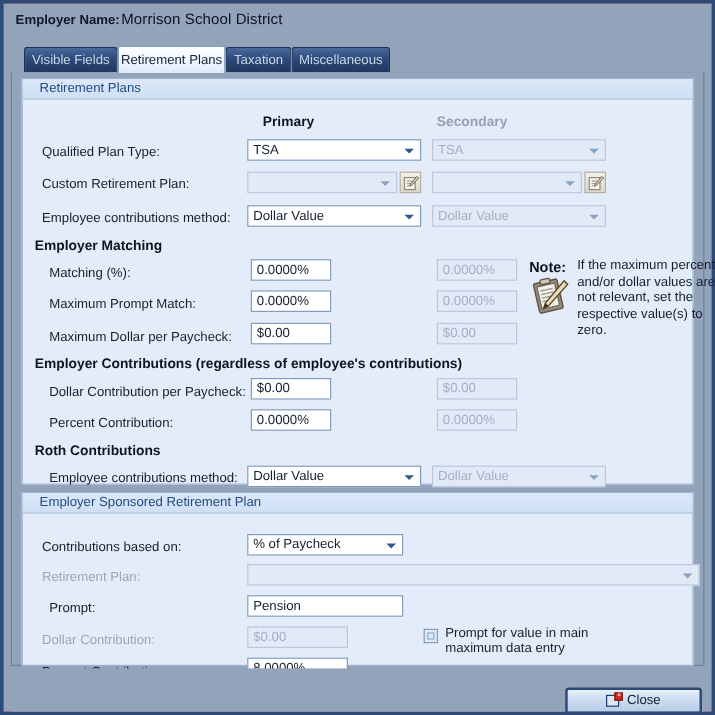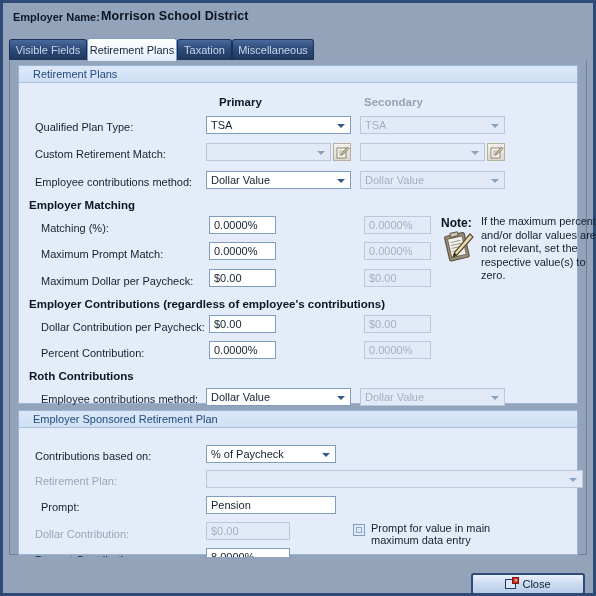--- a/index.html
+++ b/index.html
@@ -30,27 +30,27 @@
   
   #header {
     position:absolute; left:10px; top:5px; right:10px; height:22px;
   }
   .hdr-label {
     position:absolute; left:0; top:3px;
     font-size:11px; font-weight:bold; color:#101828;
   }
   .hdr-value {
     position:absolute; left:88px; top:1px;
-    font-size:12.5px; font-weight:bold; color:#0b1320;
+    font-size:12.5px; font-weight:normal; color:#0b1320;
     letter-spacing:.1px;
   }
 
   
   #tabstrip {
-    position:absolute; left:6px; top:36px; right:6px; height:21px;padding-left:27px;
+    position:absolute; left:17px; top:36px; right:6px; height:21px;padding-left:27px;
   }
   .tab {
     position:absolute; top:0; height:21px;
     display:flex; align-items:center; justify-content:center;
     padding:0 8px;
     font-size:11px;
     color:#c9d6e6;
     background:linear-gradient(180deg,#4a6a9c 0%, #2d4a7a 45%, #20375d 100%);
     border:1px solid #1b3158;
     border-bottom:none;
@@ -230,21 +230,21 @@
           <div class="lbl" style="left:16px; top:37px;">Qualified Plan Type:</div>
           <div class="field combo" style="left:187px; top:33px; width:145px;">
             <span>TSA</span>
             <span class="arrow"></span>
           </div>
           <div class="field combo dis" style="left:341px; top:33px; width:145px;">
             <span>TSA</span>
             <span class="arrow"></span>
           </div>
 
-          <div class="lbl" style="left:16px; top:64px;">Custom Retirement Match:</div>
+          <div class="lbl" style="left:16px; top:64px;">Custom Retirement Plan:</div>
           <div class="field combo dis" style="left:187px; top:60px; width:125px;">
             <span></span>
             <span class="arrow"></span>
           </div>
           <div class="editbtn" style="left:314px; top:60px;">
             <svg width="14" height="14" viewBox="0 0 14 14">
               <rect x="1" y="2" width="9" height="10" fill="#f6f4ee" stroke="#8e8878" stroke-width="1"></rect>
               <line x1="3" y1="5" x2="8" y2="5" stroke="#a9a293" stroke-width="1"></line>
               <line x1="3" y1="7" x2="8" y2="7" stroke="#a9a293" stroke-width="1"></line>
               <line x1="3" y1="9" x2="6" y2="9" stroke="#a9a293" stroke-width="1"></line>

